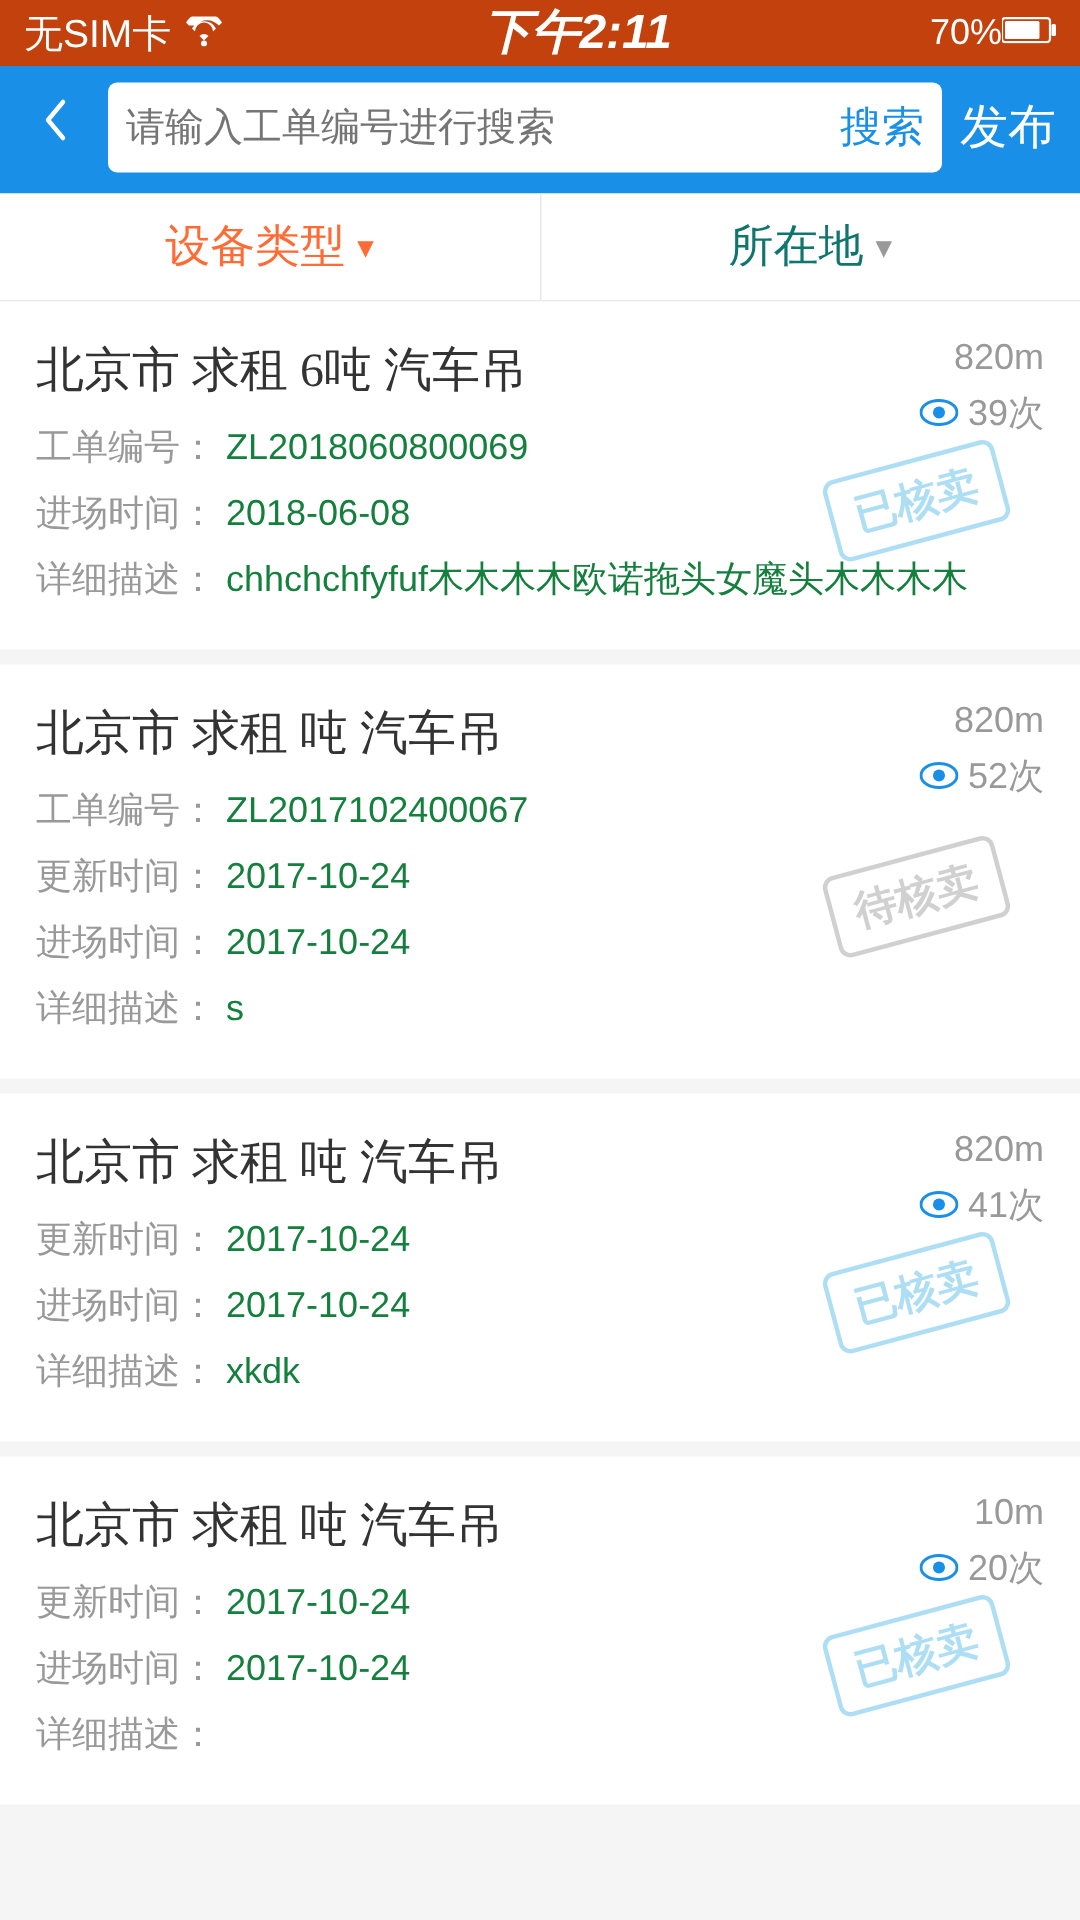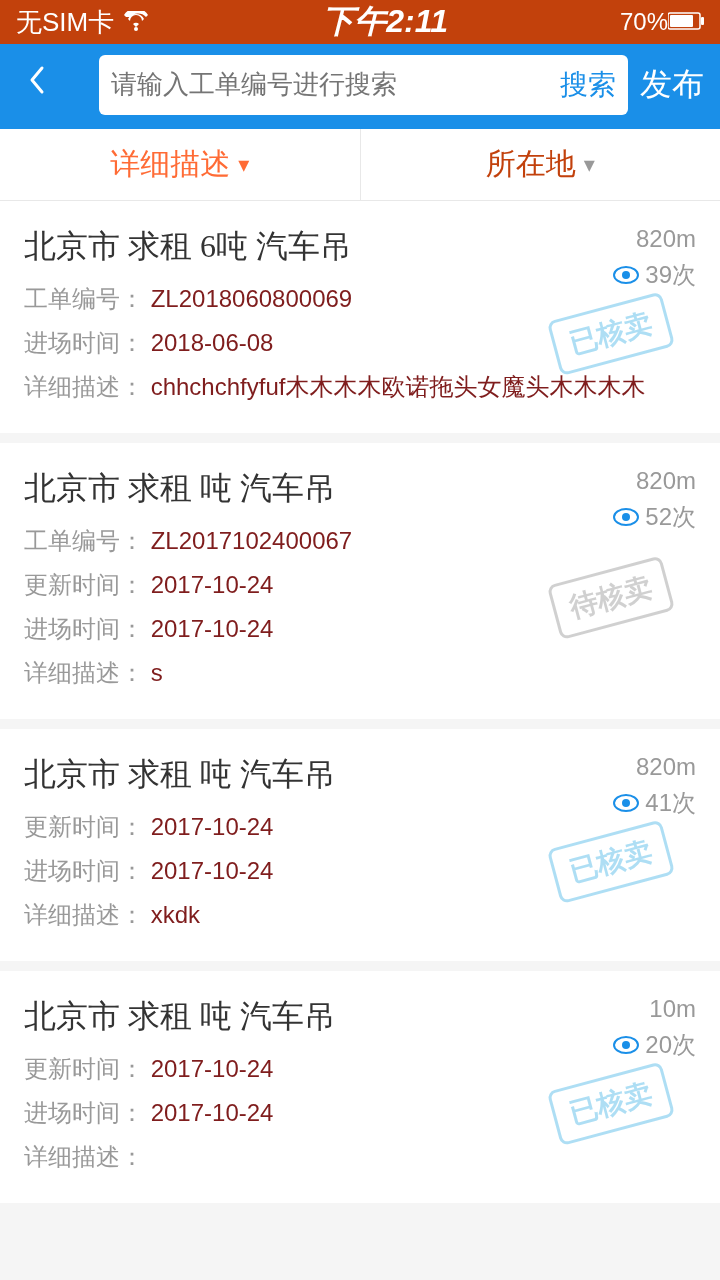--- a/index.html
+++ b/index.html
@@ -43,21 +43,20 @@
     }
     .search-bar {
       flex: 1;
       background: white;
       border-radius: 6px;
       display: flex;
       align-items: center;
       height: 60px;
       padding: 0 12px;
       gap: 8px;
-      margin-left: 27px;
     }
     .search-input {
       flex: 1;
       border: none;
       outline: none;
       font-size: 26px;
       color: #999;
       background: transparent;
     }
     .search-btn {
@@ -92,21 +91,21 @@
     }
     .filter-item:first-child {
       border-right: 1px solid #e8e8e8;
     }
     .filter-label-active {
       color: #ff6b35;
       font-size: 30px;
       font-weight: 500;
     }
     .filter-label {
-      color: #c2410c;
+      color: #0f766e;
       font-size: 30px;
     }
     .chevron-down {
       color: #ff6b35;
       font-size: 22px;
     }
     .chevron-down-gray {
       color: #999;
       font-size: 22px;
     }
@@ -135,21 +134,21 @@
       font-size: 24px;
       color: #999;
     }
     .item-field {
       font-size: 24px;
       color: #999;
       margin-bottom: 8px;
       line-height: 1.5;
     }
     .item-field-label { color: #999; }
-    .item-field-value { color: #7f1d1d; margin-top: 18px; }
+    .item-field-value { color: #15803d; margin-top: 18px; }
 
     
     .item-views-row {
       position: absolute;
       right: 24px;
       top: 58px;
       display: flex;
       align-items: center;
       gap: 6px;
       font-size: 24px;
@@ -216,21 +215,21 @@
   </div>
   <div class="search-bar">
     <input class="search-input" type="text" placeholder="请输入工单编号进行搜索" style="">
     <span class="search-btn">搜索</span>
   </div>
   <div class="publish-btn">发布</div>
 </div>
 
 <div class="filter-bar">
   <div class="filter-item">
-    <span class="filter-label-active">详细描述</span>
+    <span class="filter-label-active">设备类型</span>
     <span class="chevron-down">▾</span>
   </div>
   <div class="filter-item">
     <span class="filter-label">所在地</span>
     <span class="chevron-down-gray">▾</span>
   </div>
 </div>
 
 <div class="list" id="item-list">
     <div class="list-item">

